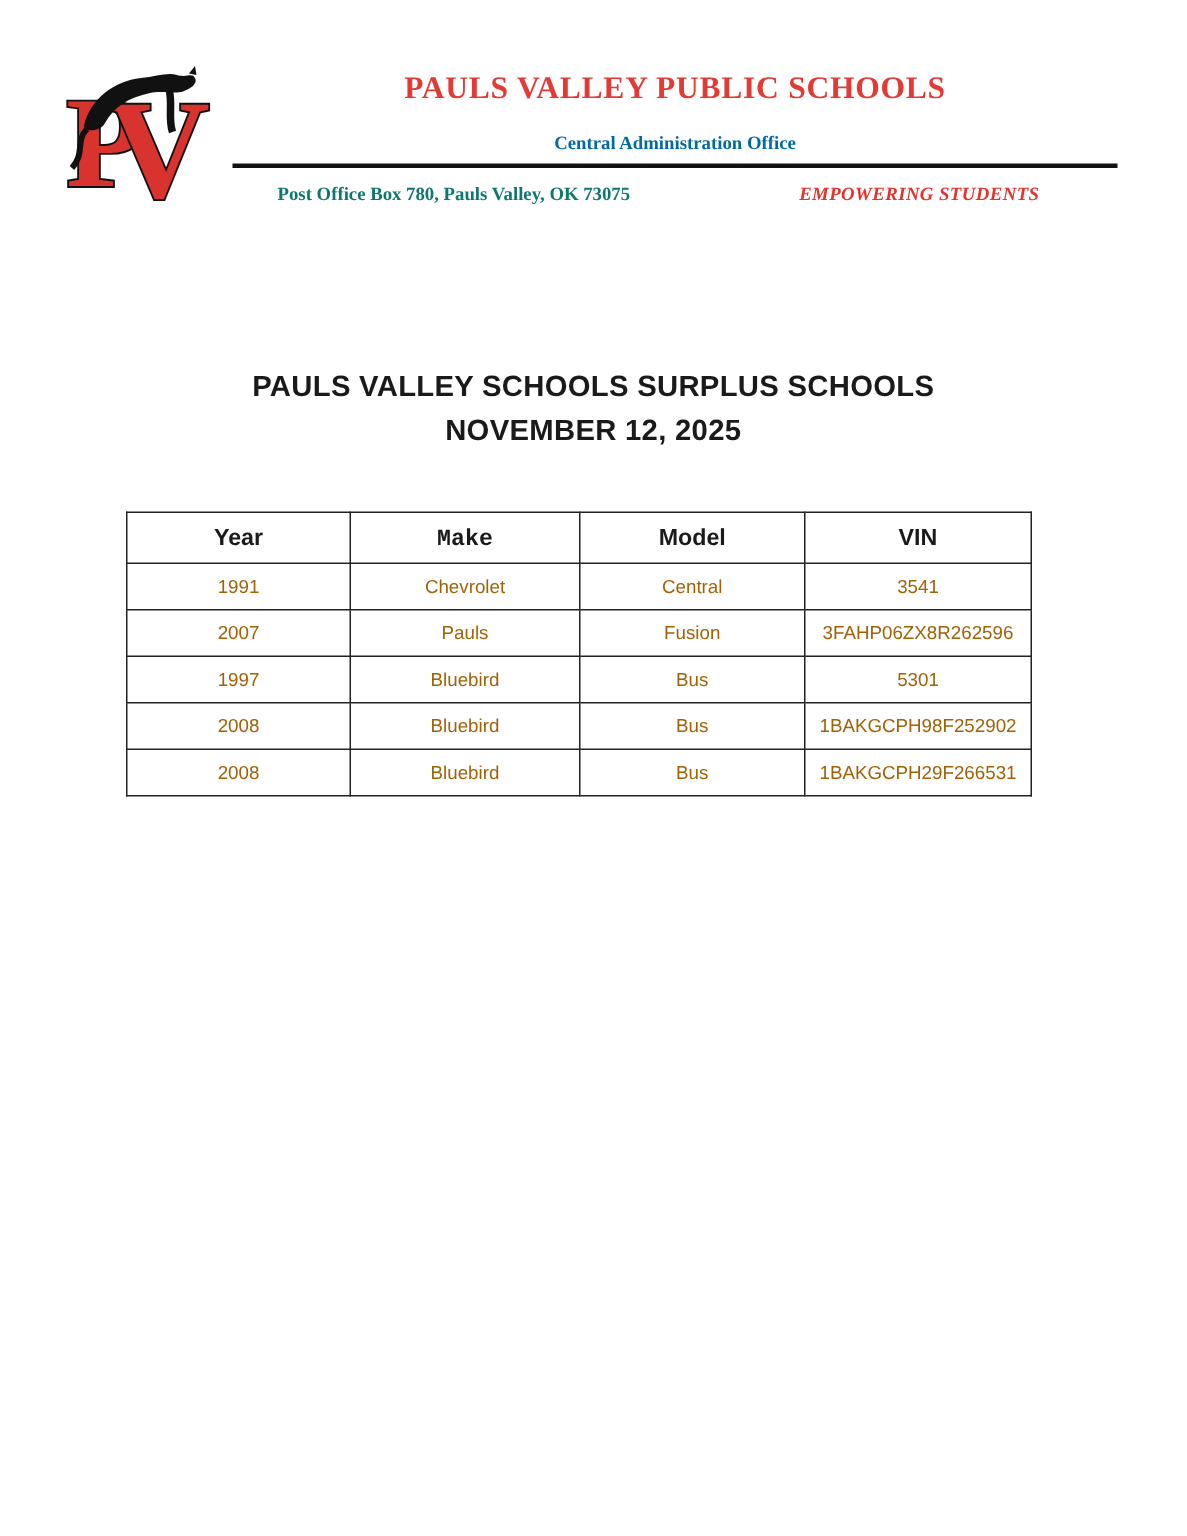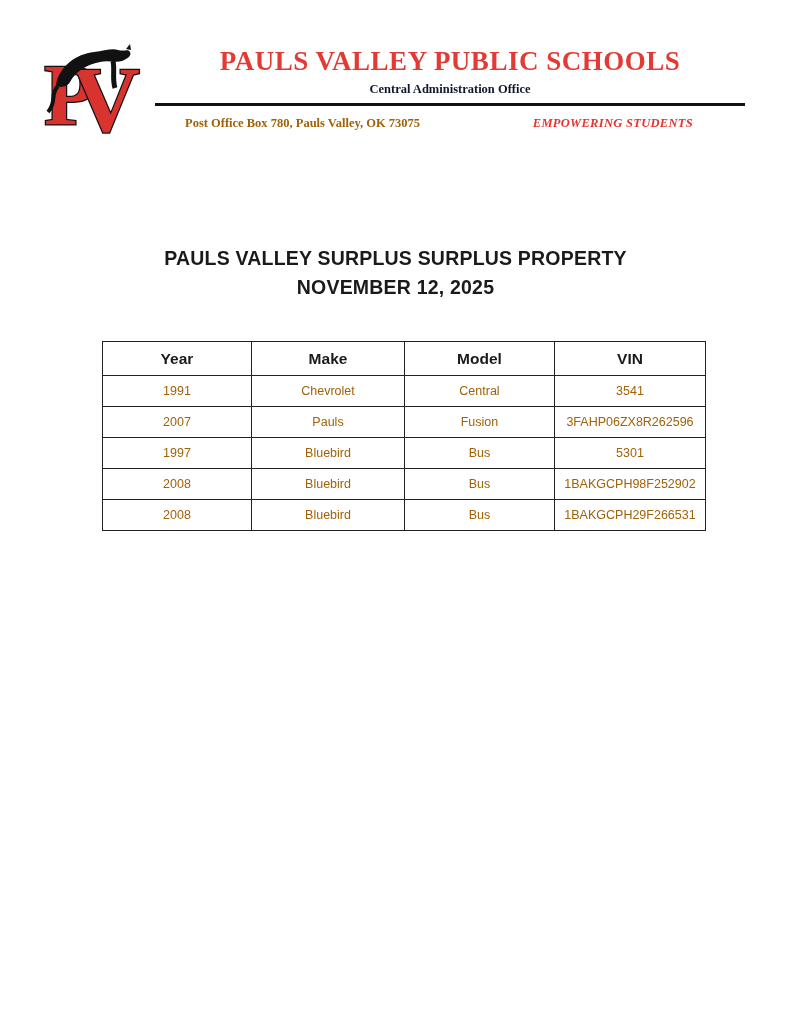--- a/index.html
+++ b/index.html
@@ -25,49 +25,49 @@
     width: 112px;
     height: 108px;
   }
   .lh-center {
     margin: 46px 46px 0 155px;
     text-align: center;
   }
   .school-name {
     font-family: "Liberation Serif", serif;
     font-weight: bold;
-    font-size: 27px;
+    font-size: 21px;
     letter-spacing: 0.5px;
     color: #e23b35;
     white-space: nowrap;
   }
   .office-name {
     font-family: "Liberation Serif", serif;
     font-weight: bold;
     font-size: 12.5px;
-    color: #0f172a;
-    margin-top: 5px;
+    color: #0369a1;
+    margin-top: 17px;
   }
   .rule {
     height: 3px;
     background: #111111;
     margin: 6px 46px 0 155px;
   }
   .addr-row {
     display: flex;
     justify-content: space-between;
     align-items: baseline;
     margin: 10px 46px 0 155px;
     padding-left: 30px;
     padding-right: 52px;
     font-family: "Liberation Serif", serif;
     font-weight: bold;
     font-size: 12.5px;
   }
-  .address { color: #a16207; }
+  .address { color: #0f766e; }
   .motto {
     color: #e8312c;
     font-style: italic;
     letter-spacing: 0.3px;
     margin-left: 20px;
   }
 
   
   .doc-title {
     position: absolute;
@@ -79,21 +79,21 @@
     font-size: 19.5px;
     line-height: 29px;
     color: #1a1a1a;
     letter-spacing: 0.2px;
   }
 
   
   table.surplus {
     position: absolute;
     top: 341px;
-    left: 102px;
+    left: 84px;
     border-collapse: collapse;
     table-layout: fixed;
   }
   table.surplus th,
   table.surplus td {
     border: 1.4px solid #222222;
     text-align: center;
     vertical-align: middle;
     padding: 0;
   }
@@ -102,21 +102,21 @@
     font-size: 15.5px;
     font-weight: bold;
     color: #1a1a1a;
   }
   table.surplus td {
     height: 30px;
     font-size: 12.5px;
     color: #a16207;
   }
   .col-year  { width: 148px; }
-  .col-make  { width: 152px; }
+  .col-make  { width: 152px; font-family: Liberation Mono, monospace; }
   .col-model { width: 149px; }
   .col-vin   { width: 150px; margin-top: 12px; }
 </style>
 </head>
 <body>
 
 <div class="page">
 
   <svg class="logo" viewBox="0 0 112 108" aria-hidden="true">
     <text x="2" y="88" font-family="Liberation Serif, serif" font-weight="bold" font-size="86" fill="#d8332f" stroke="#111111" stroke-width="2.5" paint-order="stroke">P</text>
@@ -132,21 +132,21 @@
     <div class="school-name">PAULS VALLEY PUBLIC SCHOOLS</div>
     <div class="office-name">Central Administration Office</div>
   </div>
   <div class="rule"></div>
   <div class="addr-row">
     <span class="address">Post Office Box 780, Pauls Valley, OK 73075</span>
     <span class="motto">EMPOWERING STUDENTS</span>
   </div>
 
   <div class="doc-title">
-    <div>PAULS VALLEY SURPLUS SURPLUS PROPERTY</div>
+    <div>PAULS VALLEY SCHOOLS SURPLUS SCHOOLS</div>
     <div>NOVEMBER 12, 2025</div>
   </div>
 
   <table class="surplus">
     <thead>
       <tr>
         <th class="col-year">Year</th>
         <th class="col-make">Make</th>
         <th class="col-model">Model</th>
         <th class="col-vin">VIN</th>

